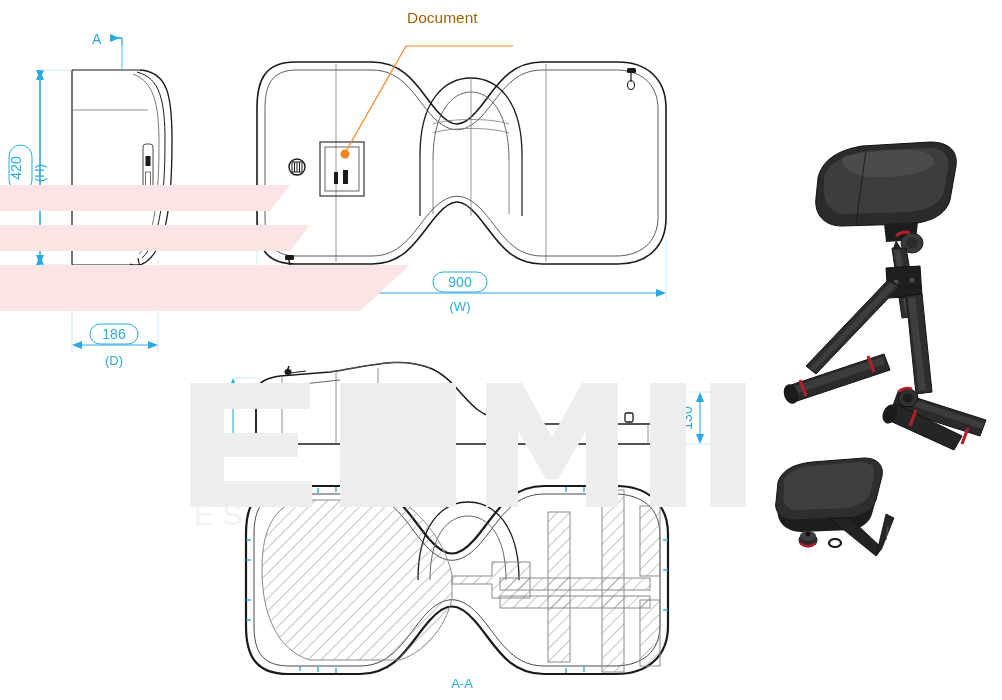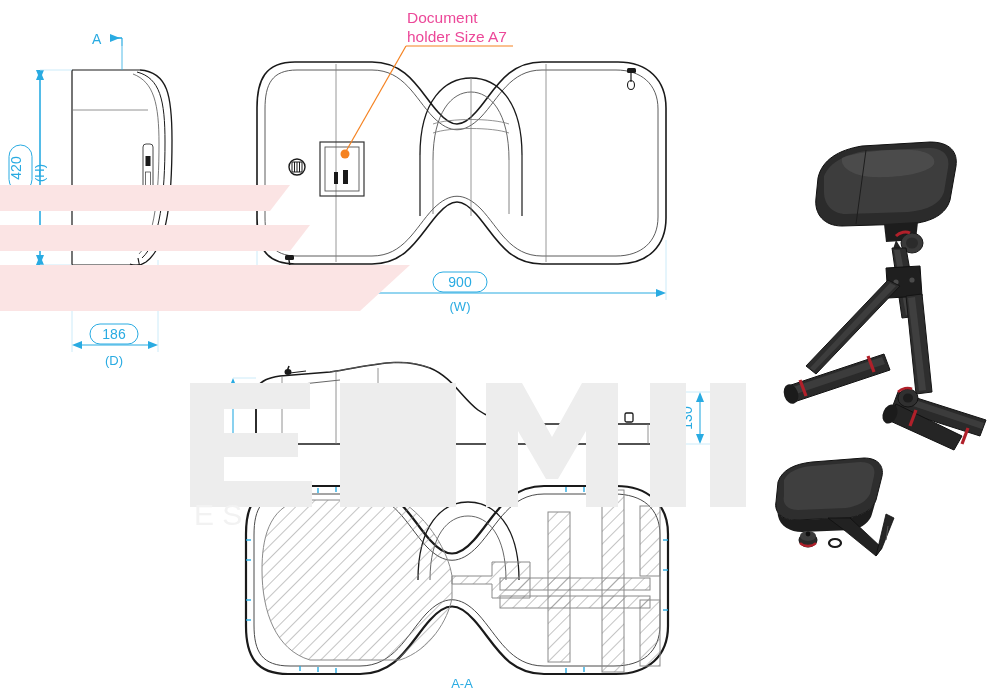--- a/index.html
+++ b/index.html
@@ -5,21 +5,21 @@
   html,body{margin:0;padding:0;background:#ffffff;}
   body{width:1002px;height:700px;position:relative;overflow:hidden;
        font-family:"Liberation Sans","DejaVu Sans",sans-serif;}
   .stage{position:absolute;left:0;top:0;width:1002px;height:700px;}
   svg{display:block;}
   .wm-pink{position:absolute;left:-10px;top:185px;width:520px;height:140px;
            pointer-events:none;}
   .wm-gray{position:absolute;left:180px;top:375px;width:640px;height:150px;
            pointer-events:none;}
   .note-text{position:absolute;left:407px;top:8px;width:260px;
-             color:#ec4899;font-size:15.5px;line-height:19px;
+             color:#a16207;font-size:15.5px;line-height:19px;
              font-family:"Liberation Sans",sans-serif;}
 </style>
 </head>
 <body>
 
 <div class="stage">
 
   <svg class="wm-pink" viewBox="0 0 520 140" width="520" height="140">
     <g fill="#fbe4e4">
       <path d="M0 0 L300 0 L280 26 L0 26 Z"></path>
@@ -423,16 +423,15 @@
       <path d="M800 543 C804 547 812 547 816 543" stroke="#b0202a" stroke-width="2.4" fill="none"></path>
       <circle cx="808" cy="534" r="2.4" fill="#111"></circle>
 
       <ellipse cx="835" cy="543" rx="6" ry="4" fill="none" stroke="#1a1a1a" stroke-width="2.2"></ellipse>
     </g>
 
   </svg>
 
   <div class="note-text">
     <div>Document</div>
-    <div>holder Size A7</div>
   </div>
 
 </div>
 
 </body></html>

